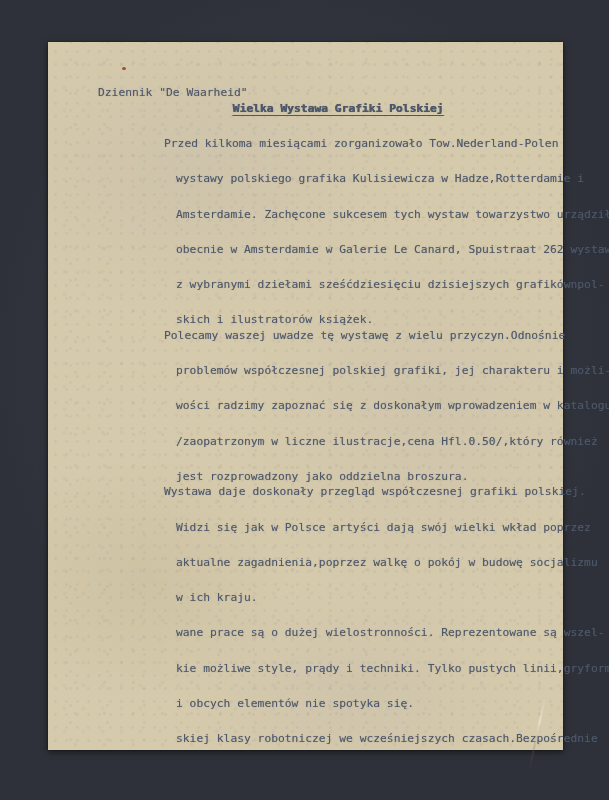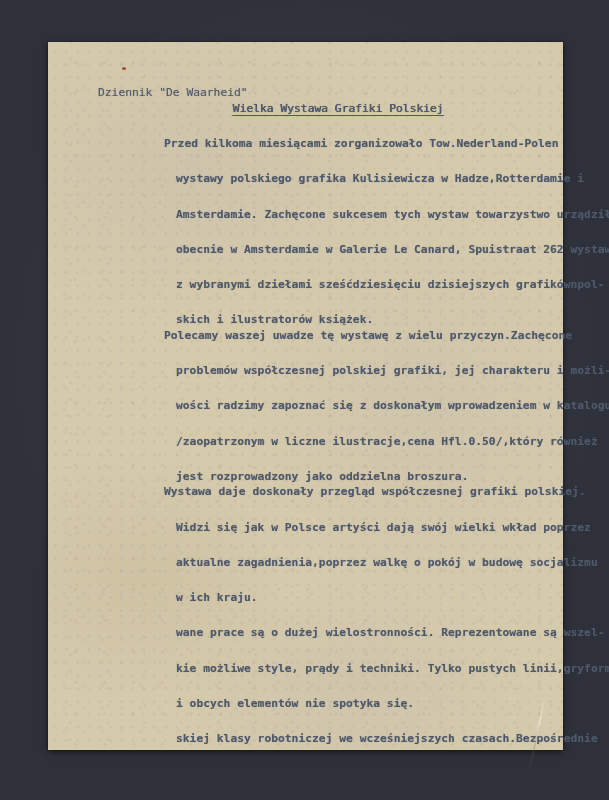--- a/index.html
+++ b/index.html
@@ -60,26 +60,26 @@
     margin-left: 64px;
     width: 452px;
     margin-top: 1px;
     line-height: 14px;
     text-align: center;
     text-decoration: underline;
     text-decoration-thickness: 1px;
     text-underline-offset: 3px;
     text-shadow: 0.5px 0 0 currentColor, 0 0 1px rgba(78,88,107,0.45);
     white-space: nowrap;
+    font-weight: bold;
   }
   .body {
     margin-left: 64px;
     width: 454px;
     margin-top: 20px;
-    font-weight: bold;
   }
   .body .line {
     line-height: 15.3px;
     white-space: nowrap;
   }
   .body .line.first {
     padding-left: 52px;
   }
   .speck {
     position: absolute;
@@ -111,21 +111,21 @@
       <div>Dziennik "De Waarheid"</div>
     </div>
     <div class="title">Wielka Wystawa Grafiki Polskiej</div>
     <div class="body">
         <div class="line first">Przed kilkoma miesiącami zorganizowało Tow.Nederland-Polen</div>
         <div class="line body">wystawy polskiego grafika Kulisiewicza w Hadze,Rotterdamie i</div>
         <div class="line body">Amsterdamie. Zachęcone sukcesem tych wystaw towarzystwo urządziło</div>
         <div class="line body">obecnie w Amsterdamie w Galerie Le Canard, Spuistraat 262 wystawę</div>
         <div class="line body">z wybranymi dziełami sześćdziesięciu dzisiejszych grafikównpol-</div>
         <div class="line body">skich i ilustratorów książek.</div>
-        <div class="line first">Polecamy waszej uwadze tę wystawę z wielu przyczyn.Zachęcone</div>
+        <div class="line first">Polecamy waszej uwadze tę wystawę z wielu przyczyn.Odnośnie</div>
         <div class="line body">problemów współczesnej polskiej grafiki, jej charakteru i możli-</div>
         <div class="line body">wości radzimy zapoznać się z doskonałym wprowadzeniem w katalogu</div>
         <div class="line body">/zaopatrzonym w liczne ilustracje,cena Hfl.0.50/,który również</div>
         <div class="line body">jest rozprowadzony jako oddzielna broszura.</div>
         <div class="line first">Wystawa daje doskonały przegląd współczesnej grafiki polskiej.</div>
         <div class="line body">Widzi się jak w Polsce artyści dają swój wielki wkład poprzez</div>
         <div class="line body">aktualne zagadnienia,poprzez walkę o pokój w budowę socjalizmu</div>
         <div class="line body">w ich kraju.</div>
         <div class="line body">wane prace są o dużej wielostronności. Reprezentowane są wszel-</div>
         <div class="line body">kie możliwe style, prądy i techniki. Tylko pustych linii,gryform</div>

